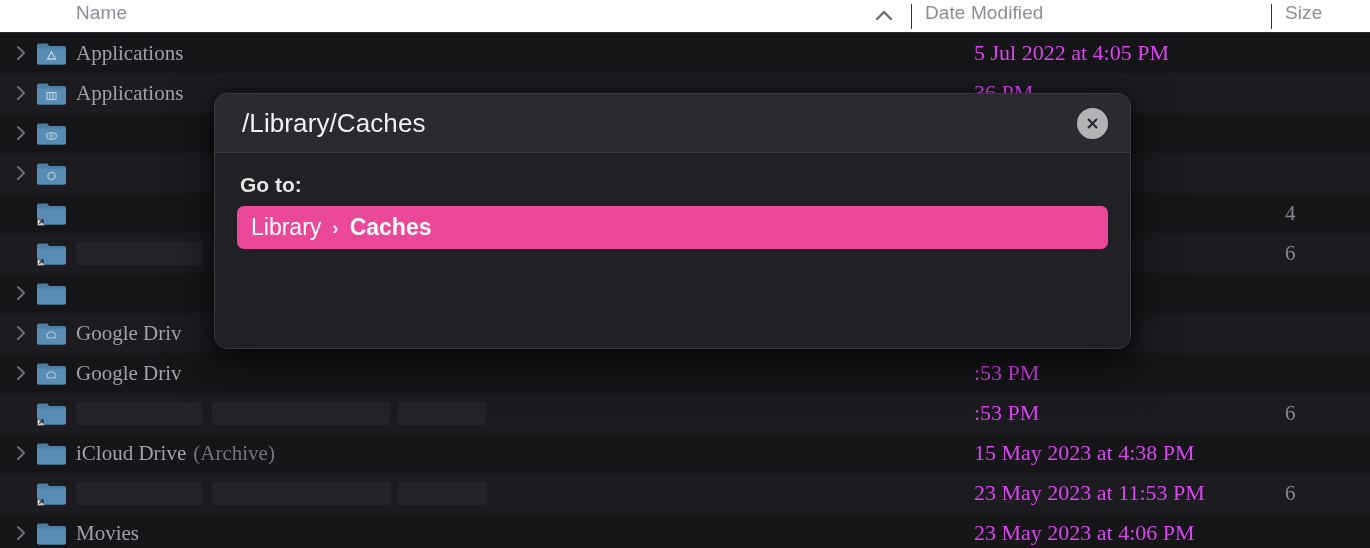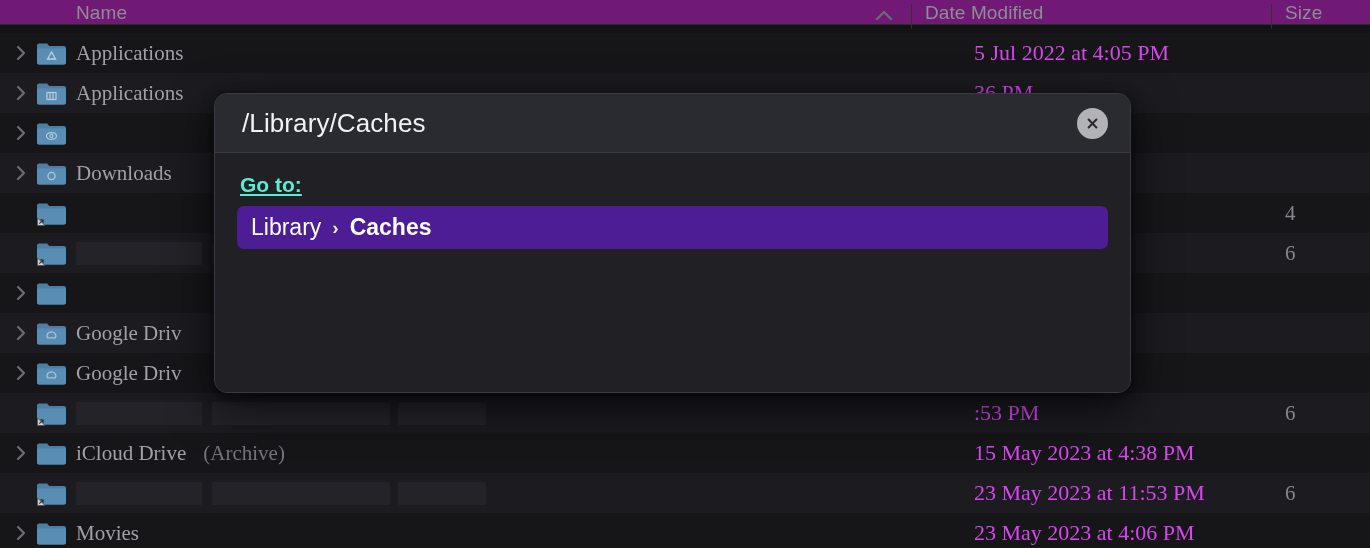--- a/index.html
+++ b/index.html
@@ -11,22 +11,22 @@
   }
 
   
   .finder {
     position:absolute; inset:0;
     background:#131316;
   }
 
   .col-header {
     position:relative;
-    height:25px;
-    background:#701a75;
+    height:33px;
+    background:#ffffff;
     border-bottom:1px solid #2a2a30;
     display:flex;
     align-items:center;
     color:#8d8d96;
     font-size:19px;
     letter-spacing:.1px;
   }
   .ch-name { position:absolute; left:76px; top:2px; }
   .ch-sort {
     position:absolute; left:872px; top:6px;
@@ -70,21 +70,21 @@
     display:flex; align-items:center;
   }
   .ficon svg { display:block; }
 
   .fname {
     position:absolute; left:76px; top:0; height:40px;
     display:flex; align-items:center;
     white-space:nowrap;
     color:#a0a0a9;
   }
-  .fname .dim { color:#74747e; margin-left:17px;text-align:right; }
+  .fname .dim { color:#74747e; margin-left:7px;text-align:right; }
 
   .fdate {
     position:absolute; left:974px; top:0; height:40px;
     display:flex; align-items:center;
     color:#d946ef;
     font-size:22px;
     white-space:nowrap;
   }
   .fsize {
     position:absolute; left:1285px; top:0; height:40px;
@@ -101,21 +101,21 @@
     border-radius:1px;
   }
   .redact.r-a { left:76px;  width:126px; }
   .redact.r-b { left:212px; width:178px; }
   .redact.r-c { left:398px; width:88px;  }
 
   
   .dialog {
     position:absolute;
     left:214px; top:93px;
-    width:917px; height:300px;
+    width:917px; height:256px;
     background:#25252b;
     border:1px solid #3a3a42;
     border-radius:13px;
     box-shadow:0 14px 46px rgba(0,0,0,.62), 0 3px 12px rgba(0,0,0,.5);
     overflow:hidden;
   }
 
   .dlg-titlebar {
     position:relative;
     height:59px;
@@ -140,26 +140,25 @@
   .dlg-close svg { display:block; }
 
   .dlg-body {
     position:relative;
     height:294px;
     background:#202025;
     padding:20px 22px 0 22px;
   }
 
   .goto-label {
-    color:#5eead4;
+    color:#e5e5e5;
     font-size:21px;
     font-weight:bold;
     margin-left:3px;
     margin-bottom:9px;
-    text-decoration:underline;
   }
 
   .goto-item {
     height:43px;
     border-radius:7px;
     display:flex;
     align-items:center;
     padding-left:14px;
     cursor:default;
     font-size:23px;
@@ -256,21 +255,20 @@
         </span>
         <span class="ficon">
           <svg width="31" height="27" viewBox="0 0 31 27">
             <path d="M1 5.5a2 2 0 0 1 2-2h8.2l2.1 2.4H28a2 2 0 0 1 2 2v14.6a2 2 0 0 1-2 2H3a2 2 0 0 1-2-2Z" fill="#4c7ea6"></path>
             <path d="M1 8.6h29v13.9a2 2 0 0 1-2 2H3a2 2 0 0 1-2-2Z" fill="#5a8db4"></path>
             <g opacity=".65" fill="none" stroke="#dfeaf2" stroke-width="1.3">
               <circle cx="15.5" cy="16" r="3.6"></circle>
             </g>
           </svg>
         </span>
-        <span class="fname">Downloads</span>
         <span class="fdate">PM</span>
       </div>
       <div class="row odd">
         <span class="ficon">
           <svg width="31" height="27" viewBox="0 0 31 27">
             <path d="M1 5.5a2 2 0 0 1 2-2h8.2l2.1 2.4H28a2 2 0 0 1 2 2v14.6a2 2 0 0 1-2 2H3a2 2 0 0 1-2-2Z" fill="#4c7ea6"></path>
             <path d="M1 8.6h29v13.9a2 2 0 0 1-2 2H3a2 2 0 0 1-2-2Z" fill="#5a8db4"></path>
             <g>
               <path d="M1.5 25.5 L1.5 18 L9 25.5 Z" fill="#cfd3d8" stroke="#4a4a52" stroke-width=".8"></path>
               <path d="M3.6 23.4 L7.2 19.8 M7.2 19.8 h-2.6 M7.2 19.8 v2.6" stroke="#33333a" stroke-width="1.1" fill="none" stroke-linecap="round"></path>
@@ -420,19 +418,19 @@
     <span class="dlg-title">/Library/Caches</span>
     <span class="dlg-close">
       <svg width="17" height="17" viewBox="0 0 17 17">
         <path d="M4.6 4.6 L12.4 12.4 M12.4 4.6 L4.6 12.4" stroke="#2b2b31" stroke-width="2.1" stroke-linecap="round"></path>
       </svg>
     </span>
   </div>
 
   <div class="dlg-body">
     <div class="goto-label">Go to:</div>
-    <div class="goto-item" id="goto-suggestion" style="background: #4c1d95;">
+    <div class="goto-item" id="goto-suggestion" style="background: #ec4899;">
       <span class="crumb-1">Library</span>
       <span class="crumb-sep">›</span>
       <span class="crumb-2">Caches</span>
     </div>
   </div>
 </div>
 
 </body></html>

